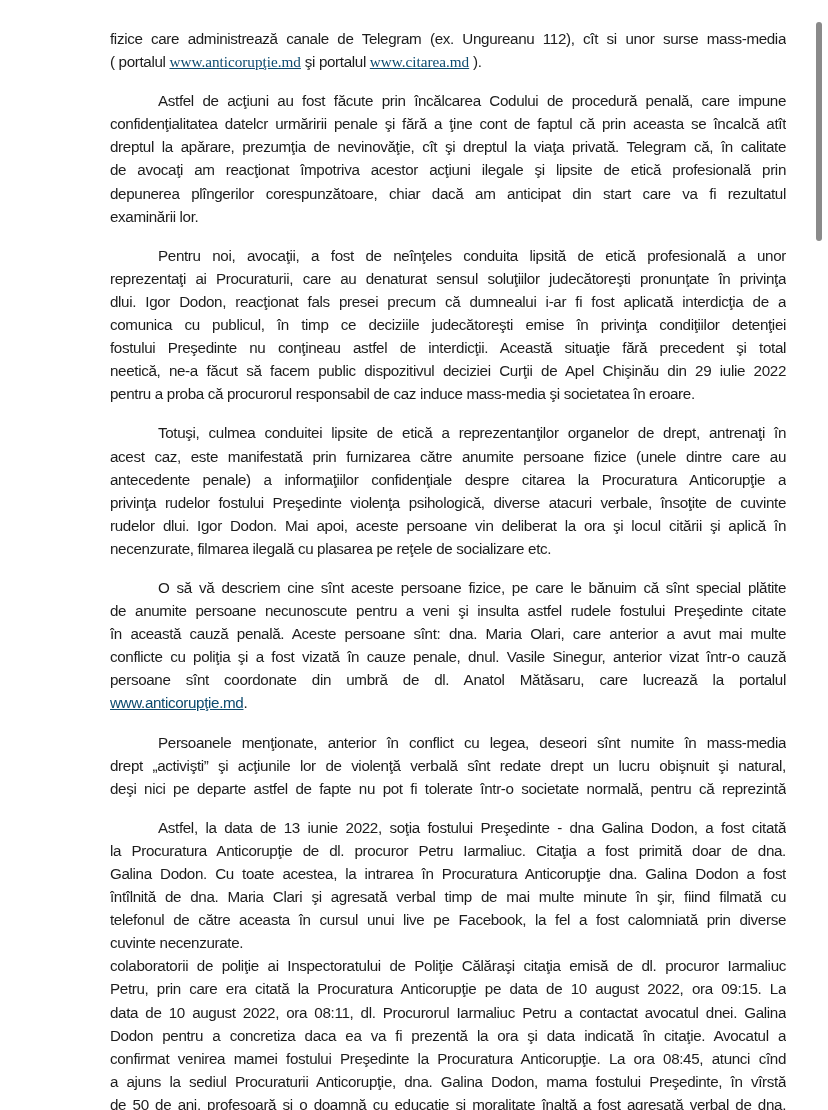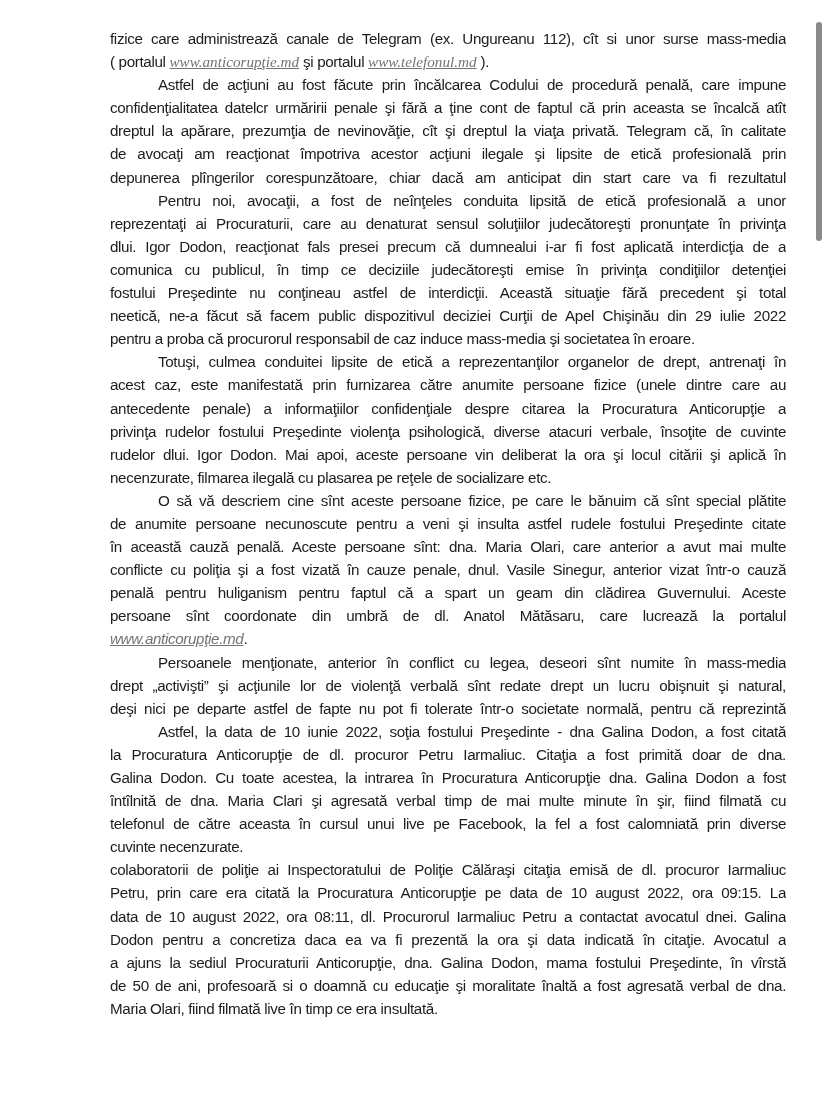--- a/index.html
+++ b/index.html
@@ -30,54 +30,55 @@
       white-space: nowrap;
       text-align: justify;
       text-align-last: justify;
       overflow: hidden;
     }
     .line.last {
       text-align-last: left;
     }
     .line.indent {
       padding-left: 48px;
+      margin-top: 16px;
     }
     .link {
       font-family: "Liberation Serif", "DejaVu Serif", serif;
       text-decoration: underline;
-      color: #737373;
+      color: #0c4a6e;
       letter-spacing: 0;
-      font-style: italic;
     }
     .scrollbar {
       position: absolute;
       left: 816px;
       top: 22px;
       width: 6px;
       height: 219px;
       border-radius: 3px;
       background: #8a8a8a;
     }
   </style>
 </head>
 <body>
 
 <div class="page">
 
   <div>
     <span class="line">fizice care administrează canale de Telegram (ex. Ungureanu 112), cît si unor surse mass-media</span>
-    <span class="line last"><span>( portalul </span><a class="link">www.anticorupţie.md</a><span> şi portalul </span><a class="link">www.telefonul.md</a><span> ).</span></span>
+    <span class="line last"><span>( portalul </span><a class="link">www.anticorupţie.md</a><span> şi portalul </span><a class="link">www.citarea.md</a><span> ).</span></span>
   </div>
 
   <div>
     <span class="line indent">Astfel de acţiuni au fost făcute prin încălcarea Codului de procedură penală, care impune</span>
     <span class="line">confidenţialitatea datelcr urmăririi penale şi fără a ţine cont de faptul că prin aceasta se încalcă atît</span>
     <span class="line">dreptul la apărare, prezumţia de nevinovăţie, cît şi dreptul la viaţa privată. Telegram că, în calitate</span>
     <span class="line">de avocaţi am reacţionat împotriva acestor acţiuni ilegale şi lipsite de etică profesională prin</span>
     <span class="line">depunerea plîngerilor corespunzătoare, chiar dacă am anticipat din start care va fi rezultatul</span>
+    <span class="line last">examinării lor.</span>
   </div>
 
   <div>
     <span class="line indent">Pentru noi, avocaţii, a fost de neînţeles conduita lipsită de etică profesională a unor</span>
     <span class="line">reprezentaţi ai Procuraturii, care au denaturat sensul soluţiilor judecătoreşti pronunţate în privinţa</span>
     <span class="line">dlui. Igor Dodon, reacţionat fals presei precum că dumnealui i-ar fi fost aplicată interdicţia de a</span>
     <span class="line">comunica cu publicul, în timp ce deciziile judecătoreşti emise în privinţa condiţiilor detenţiei</span>
     <span class="line">fostului Preşedinte nu conţineau astfel de interdicţii. Această situaţie fără precedent şi total</span>
     <span class="line">neetică, ne-a făcut să facem public dispozitivul deciziei Curţii de Apel Chişinău din 29 iulie 2022</span>
     <span class="line last">pentru a proba că procurorul responsabil de caz induce mass-media şi societatea în eroare.</span>
@@ -90,44 +91,44 @@
     <span class="line">privinţa rudelor fostului Preşedinte violenţa psihologică, diverse atacuri verbale, însoţite de cuvinte</span>
     <span class="line">rudelor dlui. Igor Dodon. Mai apoi, aceste persoane vin deliberat la ora şi locul citării şi aplică în</span>
     <span class="line last">necenzurate, filmarea ilegală cu plasarea pe reţele de socializare etc.</span>
   </div>
 
   <div>
     <span class="line indent">O să vă descriem cine sînt aceste persoane fizice, pe care le bănuim că sînt special plătite</span>
     <span class="line">de anumite persoane necunoscute pentru a veni şi insulta astfel rudele fostului Preşedinte citate</span>
     <span class="line">în această cauză penală. Aceste persoane sînt: dna. Maria Olari, care anterior a avut mai multe</span>
     <span class="line">conflicte cu poliţia şi a fost vizată în cauze penale, dnul. Vasile Sinegur, anterior vizat într-o cauză</span>
-    <span class="line">penală pentru huliganism pentru faptul că a spart un geam din clădirea Guvernului. Aceste</span>
     <span class="line">persoane sînt coordonate din umbră de dl. Anatol Mătăsaru, care lucrează la portalul</span>
     <span class="line last"><a class="link" style="font-family: 'Liberation Sans', sans-serif; letter-spacing:-0.35px;">www.anticorupţie.md</a><span>.</span></span>
   </div>
 
   <div>
     <span class="line indent">Persoanele menţionate, anterior în conflict cu legea, deseori sînt numite în mass-media</span>
     <span class="line">drept „activişti” şi acţiunile lor de violenţă verbală sînt redate drept un lucru obişnuit şi natural,</span>
     <span class="line">deşi nici pe departe astfel de fapte nu pot fi tolerate într-o societate normală, pentru că reprezintă</span>
   </div>
 
   <div>
-    <span class="line indent">Astfel, la data de 10 iunie 2022, soţia fostului Preşedinte - dna Galina Dodon, a fost citată</span>
+    <span class="line indent">Astfel, la data de 13 iunie 2022, soţia fostului Preşedinte - dna Galina Dodon, a fost citată</span>
     <span class="line">la Procuratura Anticorupţie de dl. procuror Petru Iarmaliuc. Citaţia a fost primită doar de dna.</span>
     <span class="line">Galina Dodon. Cu toate acestea, la intrarea în Procuratura Anticorupţie dna. Galina Dodon a fost</span>
     <span class="line">întîlnită de dna. Maria Clari şi agresată verbal timp de mai multe minute în şir, fiind filmată cu</span>
     <span class="line">telefonul de către aceasta în cursul unui live pe Facebook, la fel a fost calomniată prin diverse</span>
     <span class="line last">cuvinte necenzurate.</span>
   </div>
 
   <div>
     <span class="line">colaboratorii de poliţie ai Inspectoratului de Poliţie Călăraşi citaţia emisă de dl. procuror Iarmaliuc</span>
     <span class="line">Petru, prin care era citată la Procuratura Anticorupţie pe data de 10 august 2022, ora 09:15. La</span>
     <span class="line">data de 10 august 2022, ora 08:11, dl. Procurorul Iarmaliuc Petru a contactat avocatul dnei. Galina</span>
     <span class="line">Dodon pentru a concretiza daca ea va fi prezentă la ora şi data indicată în citaţie. Avocatul a</span>
+    <span class="line">confirmat venirea mamei fostului Preşedinte la Procuratura Anticorupţie. La ora 08:45, atunci cînd</span>
     <span class="line">a ajuns la sediul Procuraturii Anticorupţie, dna. Galina Dodon, mama fostului Preşedinte, în vîrstă</span>
     <span class="line">de 50 de ani, profesoară si o doamnă cu educaţie şi moralitate înaltă a fost agresată verbal de dna.</span>
     <span class="line last">Maria Olari, fiind filmată live în timp ce era insultată.</span>
   </div>
 </div>
 
 <div class="scrollbar"></div>
 
 </body></html>

